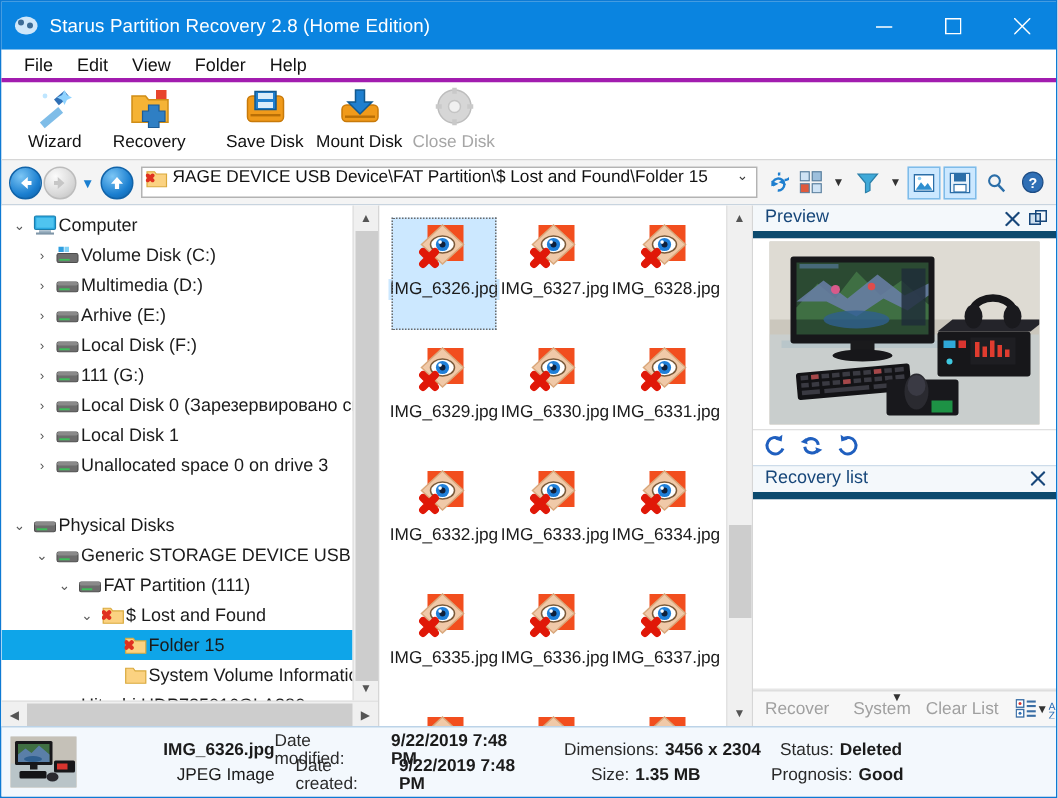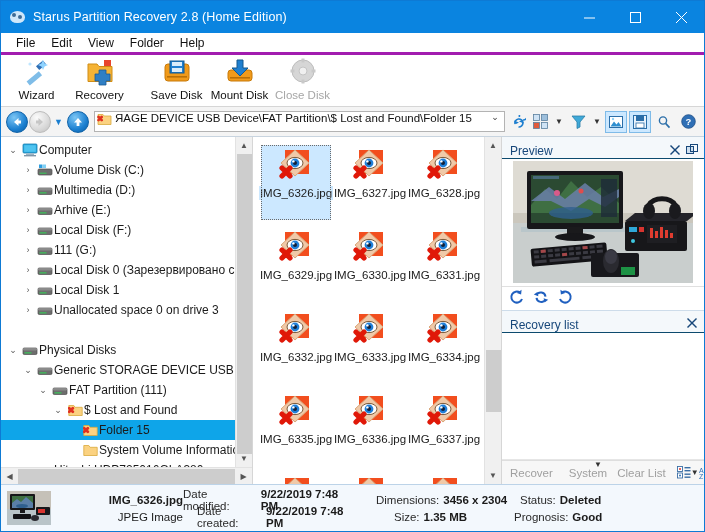--- a/index.html
+++ b/index.html
@@ -103,22 +103,22 @@
   .fitem { width:70px; height:75px; display:flex; flex-direction:column; align-items:center;
            margin:0 2px 7px 2px; }
   .fitem .fico { width:34px; height:34px; margin-top:2px; }
   .fitem .fname { font-size:11.5px; margin-top:5px; white-space:nowrap; padding:1px 1px; }
   .fitem.sel .fname { background:#cce8ff; }
   .fitem.sel { background:#cce8ff; outline:1px dotted #6a6a6a; outline-offset:-1px; }
 
   
   .right-pane { width:202px; flex:0 0 202px; background:#f0f0f0; display:flex;
                 flex-direction:column; min-height:0; }
-  .panel-hdr { height:22px; flex:0 0 22px; background:#f4f8fb; display:flex; align-items:flex-end;
-               padding:0 4px 0 8px; border-bottom:1px solid #0c4a6e; }
+  .panel-hdr { height:22px; flex:0 0 22px; background:#f4f8fb; display:flex; align-items:flex-start;
+               padding:0 4px 0 8px; border-bottom:5px solid #0c4a6e; }
   .panel-hdr .ptitle { font-size:12px; color:#17477a; flex:1; }
   .phb { width:17px; height:17px; display:flex; align-items:center; justify-content:center; }
   .preview-body { flex:1; background:#fff; display:flex; align-items:center; justify-content:center;
                   min-height:0; overflow:hidden; border-bottom:1px solid #e0e0e0; }
   .prev-img { width:180px; height:122px; position:relative; overflow:hidden; background:#c8c5bc; }
   .rotbar { height:24px; flex:0 0 24px; background:#fff; display:flex; align-items:center;
             padding-left:7px; gap:8px; border-bottom:1px solid #cddcea; }
   .rlist-body { flex:1; background:#fff; min-height:0; border-bottom:1px solid #e6e6e6; }
   .rlist-tools { height:24px; flex:0 0 24px; background:#f7f7f7; display:flex; align-items:center;
                  padding:0 3px; font-size:11.5px; color:#a0a0a0; position:relative;

